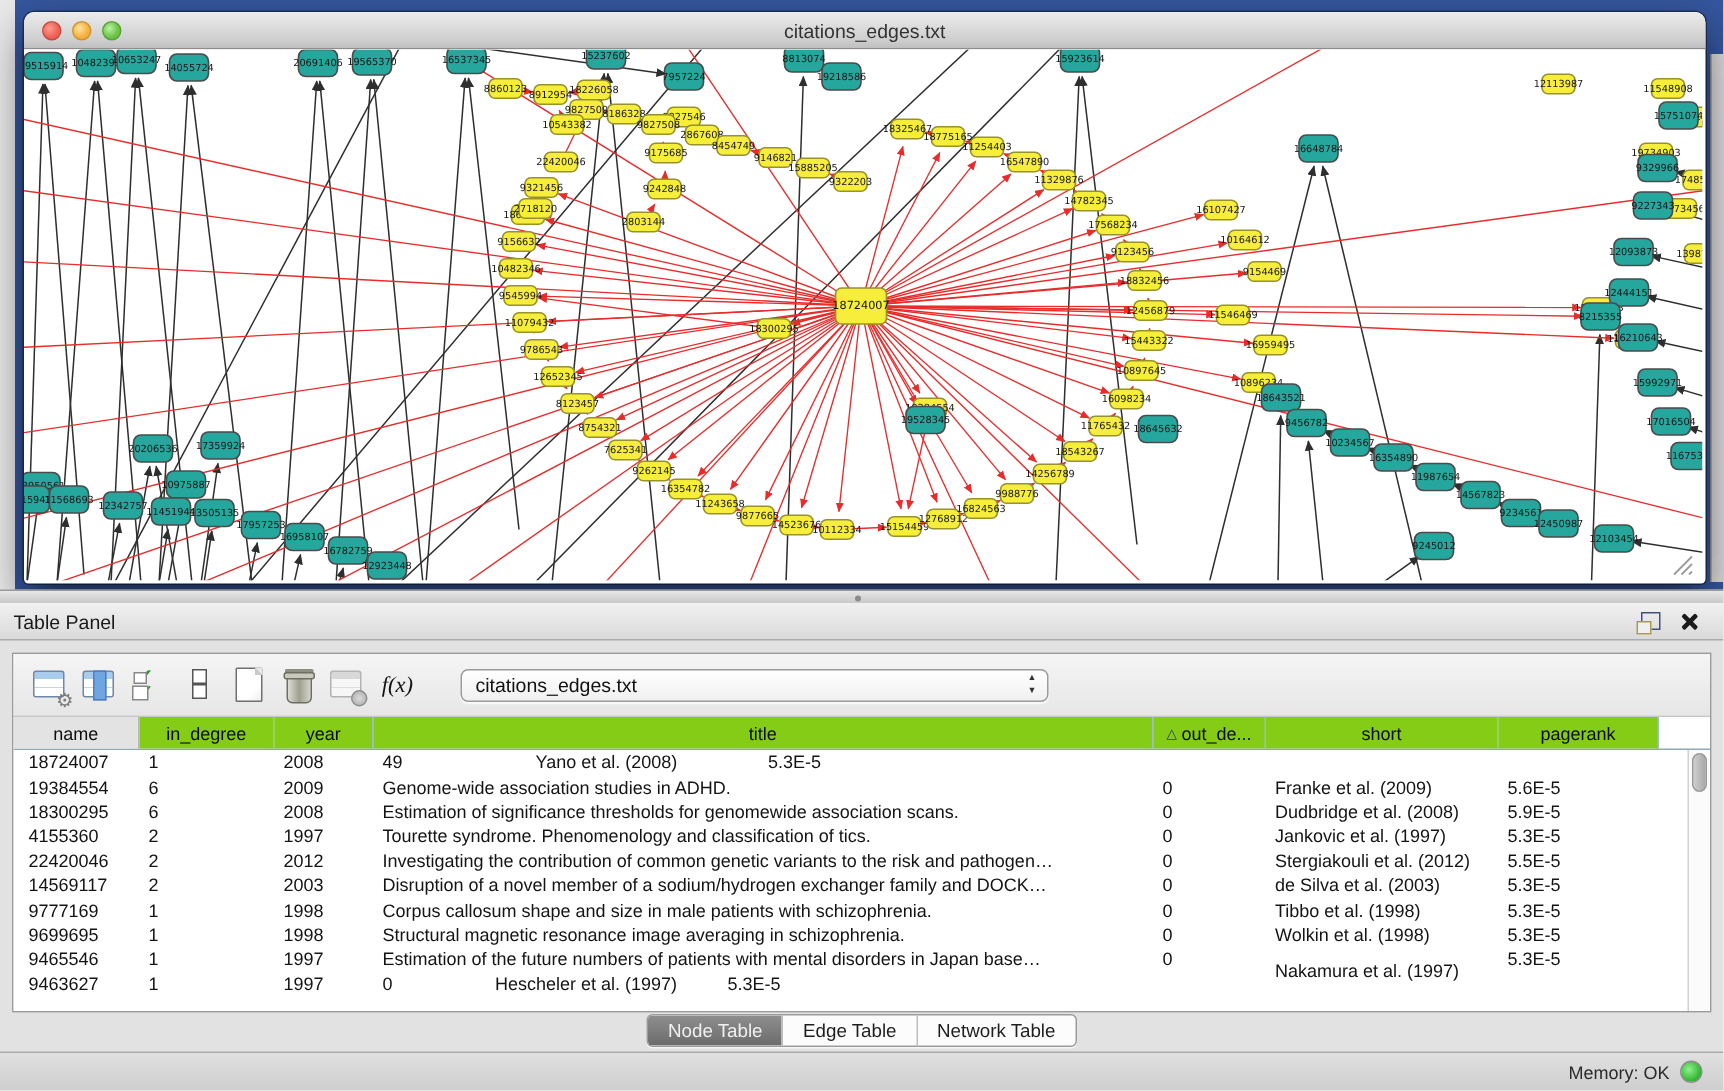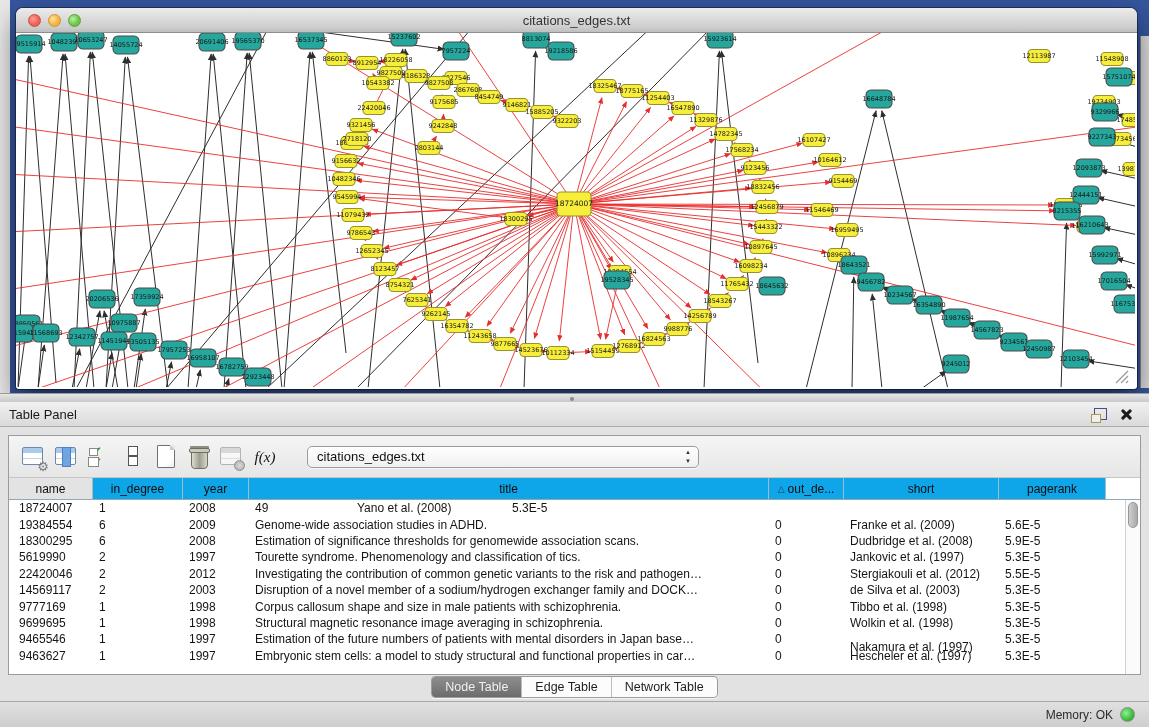--- a/index.html
+++ b/index.html
@@ -63,21 +63,21 @@
   .i-delete-table::after { content:""; position:absolute; right:2px; bottom:0px; width:9px; height:9px; border-radius:50%; background:radial-gradient(#DADADA,#ABABAB); border:1px solid #8E8E8E; }
   .i-function { font-size:15px; font-family:"Liberation Serif",serif; font-style:italic; color:#111; line-height:28px; text-align:center; }
 
   .combo { width:392px; height:22px; margin-left:24px; border:1px solid #9C9C9C; border-radius:5px;
            background:linear-gradient(#FFF,#F0F0F0); position:relative; font-size:13px; color:#111;
            line-height:20px; padding-left:9px; box-shadow:0 1px 1px rgba(255,255,255,.8); }
   .combo .spin { position:absolute; right:7px; top:1px; font-size:6px; color:#333; line-height:9px; text-align:center; }
 
   .tgrid { flex:1; position:relative; overflow:hidden; font-size:12px; }
   .thead { height:22px; display:flex; background:#FFF; border-bottom:1px solid #8FA8B5; }
-  .th { display:flex; align-items:center; justify-content:center; background:#0ea5e9; border-right:1px solid #9EBDCB;
+  .th { display:flex; align-items:center; justify-content:center; background:#84cc16; border-right:1px solid #9EBDCB;
         color:#0E0E0E; overflow:hidden; white-space:nowrap; }
   .th.gray { background:#E3E3E3; border-right-color:#B7B7B7; }
   .sorttri { font-size:9px; margin-right:3px; color:#243B53; }
   .rows { position:absolute; left:0; top:22px; right:15px; bottom:0; background:#FFF; overflow:hidden; }
   .trow { height:16.4px; display:flex; align-items:center; color:#141414; }
   .td { padding:0 6px; white-space:nowrap; overflow:hidden; }
   .td.c0 { padding-left:10px; }
   .vscroll { position:absolute; right:0; top:22px; bottom:0; width:15px; background:#FBFBFB; border-left:1px solid #D2D2D2; }
   .vthumb { position:absolute; left:2px; top:2px; width:10px; height:26px; border-radius:6px;
             background:linear-gradient(90deg,#CFCFCF,#A8A8A8); border:1px solid #979797; }
@@ -875,21 +875,21 @@
           <div class="trow">
             <div class="td c0" style="width: 84px;">18300295</div>
             <div class="td c1" style="width: 90px;">6</div>
             <div class="td c2" style="width: 66px;">2008</div>
             <div class="td c3" style="width: 520px;">Estimation of significance thresholds for genomewide association scans.</div>
             <div class="td c4" style="width: 75px;">0</div>
             <div class="td c5" style="width: 155px;">Dudbridge et al. (2008)</div>
             <div class="td c6" style="width: 107px;">5.9E-5</div>
           </div>
           <div class="trow">
-            <div class="td c0" style="width: 84px;">5619990</div>
+            <div class="td c0" style="width: 84px;">4155360</div>
             <div class="td c1" style="width: 90px;">2</div>
             <div class="td c2" style="width: 66px;">1997</div>
             <div class="td c3" style="width: 520px;">Tourette syndrome. Phenomenology and classification of tics.</div>
             <div class="td c4" style="width: 75px;">0</div>
             <div class="td c5" style="width: 155px;">Jankovic et al. (1997)</div>
             <div class="td c6" style="width: 107px;">5.3E-5</div>
           </div>
           <div class="trow">
             <div class="td c0" style="width: 84px;">22420046</div>
             <div class="td c1" style="width: 90px;">2</div>
@@ -932,21 +932,20 @@
             <div class="td c2" style="width: 66px;">1997</div>
             <div class="td c3" style="width: 520px;">Estimation of the future numbers of patients with mental disorders in Japan base…</div>
             <div class="td c4" style="width: 75px;">0</div>
             <div class="td c5" style="width: 155px; margin-top: 15px;">Nakamura et al. (1997)</div>
             <div class="td c6" style="width: 107px;">5.3E-5</div>
           </div>
           <div class="trow">
             <div class="td c0" style="width: 84px;">9463627</div>
             <div class="td c1" style="width: 90px;">1</div>
             <div class="td c2" style="width: 66px;">1997</div>
-            <div class="td c3" style="width: 520px;">Embryonic stem cells: a model to study structural and functional properties in car…</div>
             <div class="td c4" style="width: 75px;">0</div>
             <div class="td c5" style="width: 155px;">Hescheler et al. (1997)</div>
             <div class="td c6" style="width: 107px;">5.3E-5</div>
           </div>
         </div>
       <div class="vscroll">
         <div class="vthumb"></div>
       </div>
     </div>
   </div>

